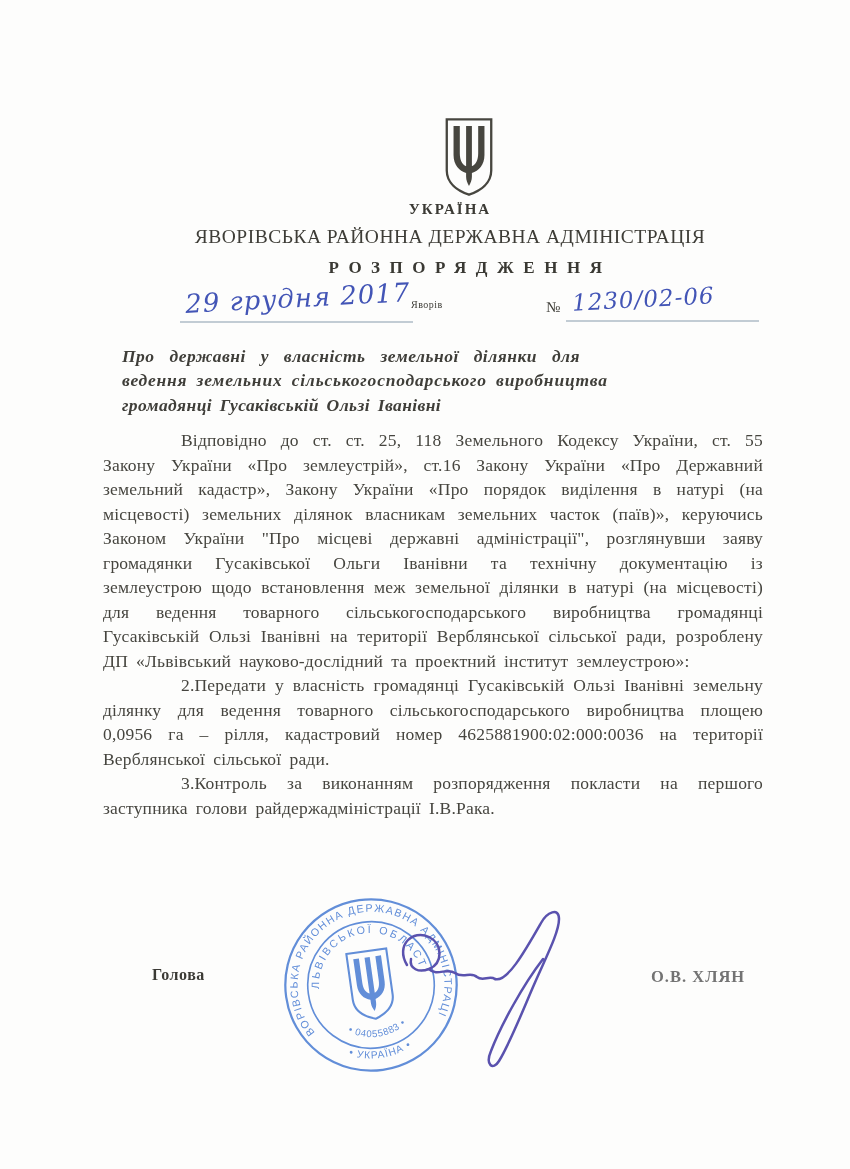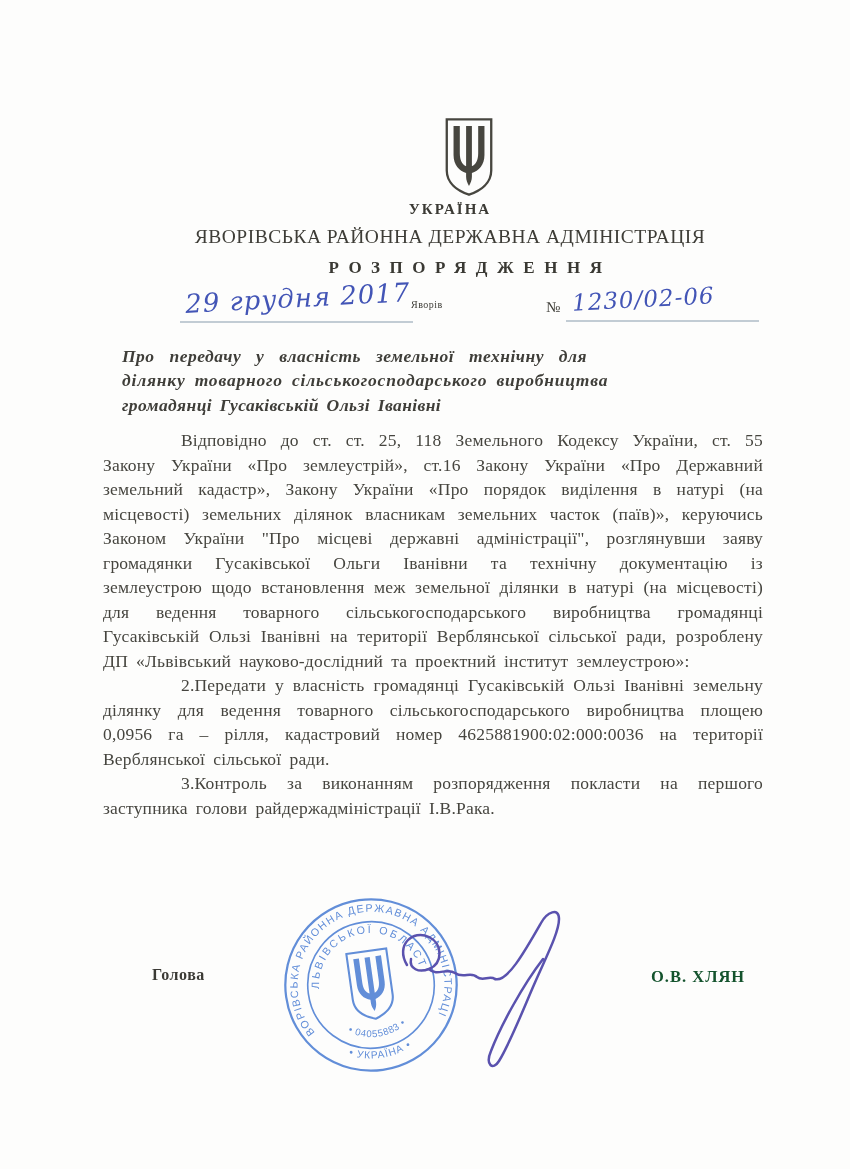--- a/index.html
+++ b/index.html
@@ -50,21 +50,21 @@
   .s3{word-spacing:3px;letter-spacing:.4px;}
 
   
   .body-text{position:absolute;left:103px;top:428px;width:660px;
     font-size:17.5px;line-height:24.5px;color:#46453f;
     text-align:justify;letter-spacing:.2px;word-spacing:3.5px;}
   .body-text p{margin:0;text-indent:78px;}
 
   
   .signoff-title{position:absolute;left:152px;top:966px;font-size:16px;font-weight:bold;color:#3b3a35;letter-spacing:.5px;}
-  .signoff-name{position:absolute;left:651px;top:967px;font-size:16.5px;font-weight:bold;color:#14532d;letter-spacing:1px;}
+  .signoff-name{position:absolute;left:651px;top:967px;font-size:16.5px;font-weight:bold;color:#737373;letter-spacing:1px;}
 
   
   .stamp{position:absolute;left:269px;top:883px;width:204px;height:204px;
     color:#5585d6;transform:rotate(-8deg);opacity:.92;}
   .stamp text{fill:currentColor;font-family:"Liberation Sans",sans-serif;}
   .stamp .ring-t{font-size:10.5px;letter-spacing:1.4px;}
   .stamp .ring-b{font-size:10px;letter-spacing:1px;}
   .stamp .inner-t{font-size:10.5px;letter-spacing:2.4px;}
   .stamp .inner-b{font-size:9.5px;letter-spacing:.6px;}
 
@@ -101,22 +101,22 @@
   <div class="doctype">РОЗПОРЯДЖЕННЯ</div>
 
   <div class="hw hw-date">29 грудня 2017</div>
   <div class="rule rule1"></div>
   <div class="place">Яворів</div>
   <div class="numsign">№</div>
   <div class="hw hw-num">1230/02-06</div>
   <div class="rule rule2"></div>
 
   <div class="subject">
-    <div class="s1">Про передачу у власність земельної технічну для</div>
-    <div class="s2">ділянку товарного сільськогосподарського виробництва</div>
+    <div class="s1">Про державні у власність земельної ділянки для</div>
+    <div class="s2">ведення земельних сільськогосподарського виробництва</div>
     <div class="s3">громадянці Гусаківській Ользі Іванівні</div>
   </div>
 
   <div class="body-text">
     <p>Відповідно до ст. ст. 25, 118 Земельного Кодексу України, ст. 55 Закону України «Про землеустрій», ст.16 Закону України «Про Державний земельний кадастр», Закону України «Про порядок виділення в натурі (на місцевості) земельних ділянок власникам земельних часток (паїв)», керуючись Законом України "Про місцеві державні адміністрації", розглянувши заяву громадянки Гусаківської Ольги Іванівни та технічну документацію із землеустрою щодо встановлення меж земельної ділянки в натурі (на місцевості) для ведення товарного сільськогосподарського виробництва громадянці Гусаківській Ользі Іванівні на території Верблянської сільської ради, розроблену ДП «Львівський науково-дослідний та проектний інститут землеустрою»:</p>
     <p>2.Передати у власність громадянці Гусаківській Ользі Іванівні земельну ділянку для ведення товарного сільськогосподарського виробництва площею 0,0956 га – рілля, кадастровий номер 4625881900:02:000:0036 на території Верблянської сільської ради.</p>
     <p>3.Контроль за виконанням розпорядження покласти на першого заступника голови райдержадміністрації І.В.Рака.</p>
   </div>
 
   <div class="signoff-title">Голова</div>

